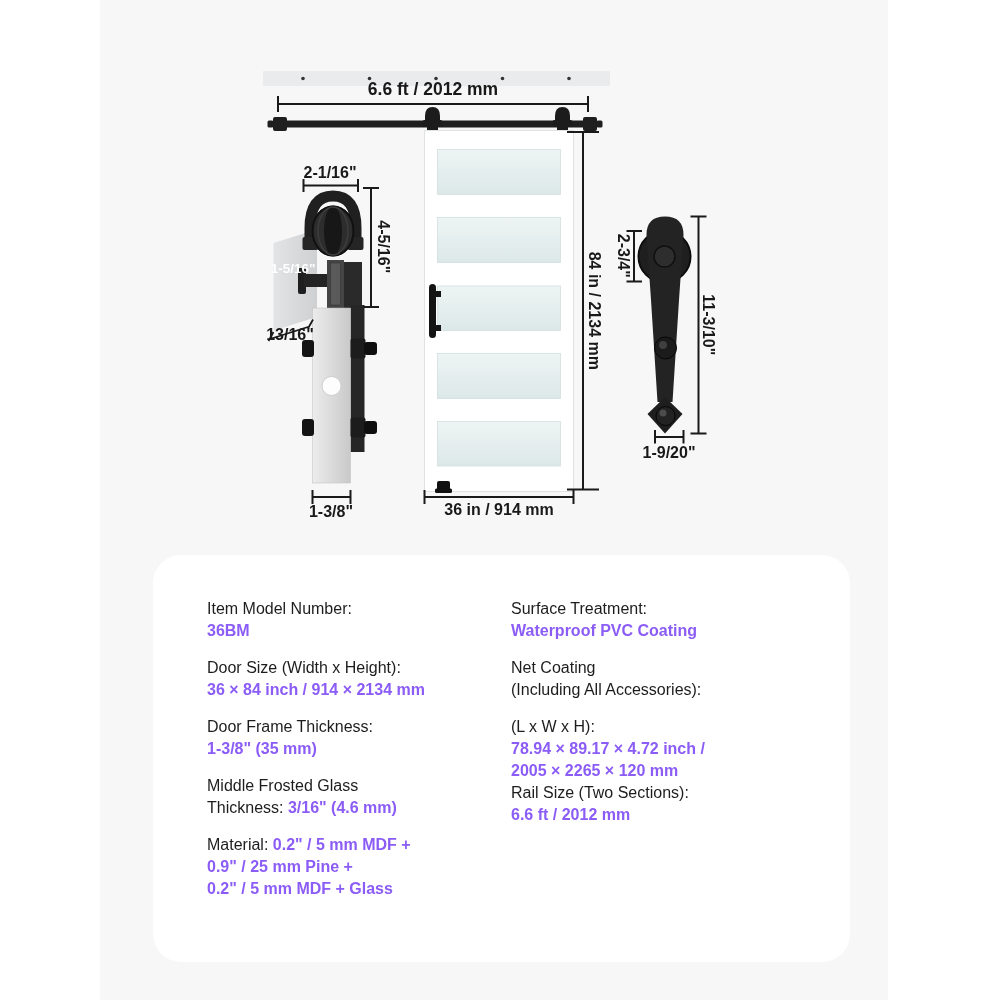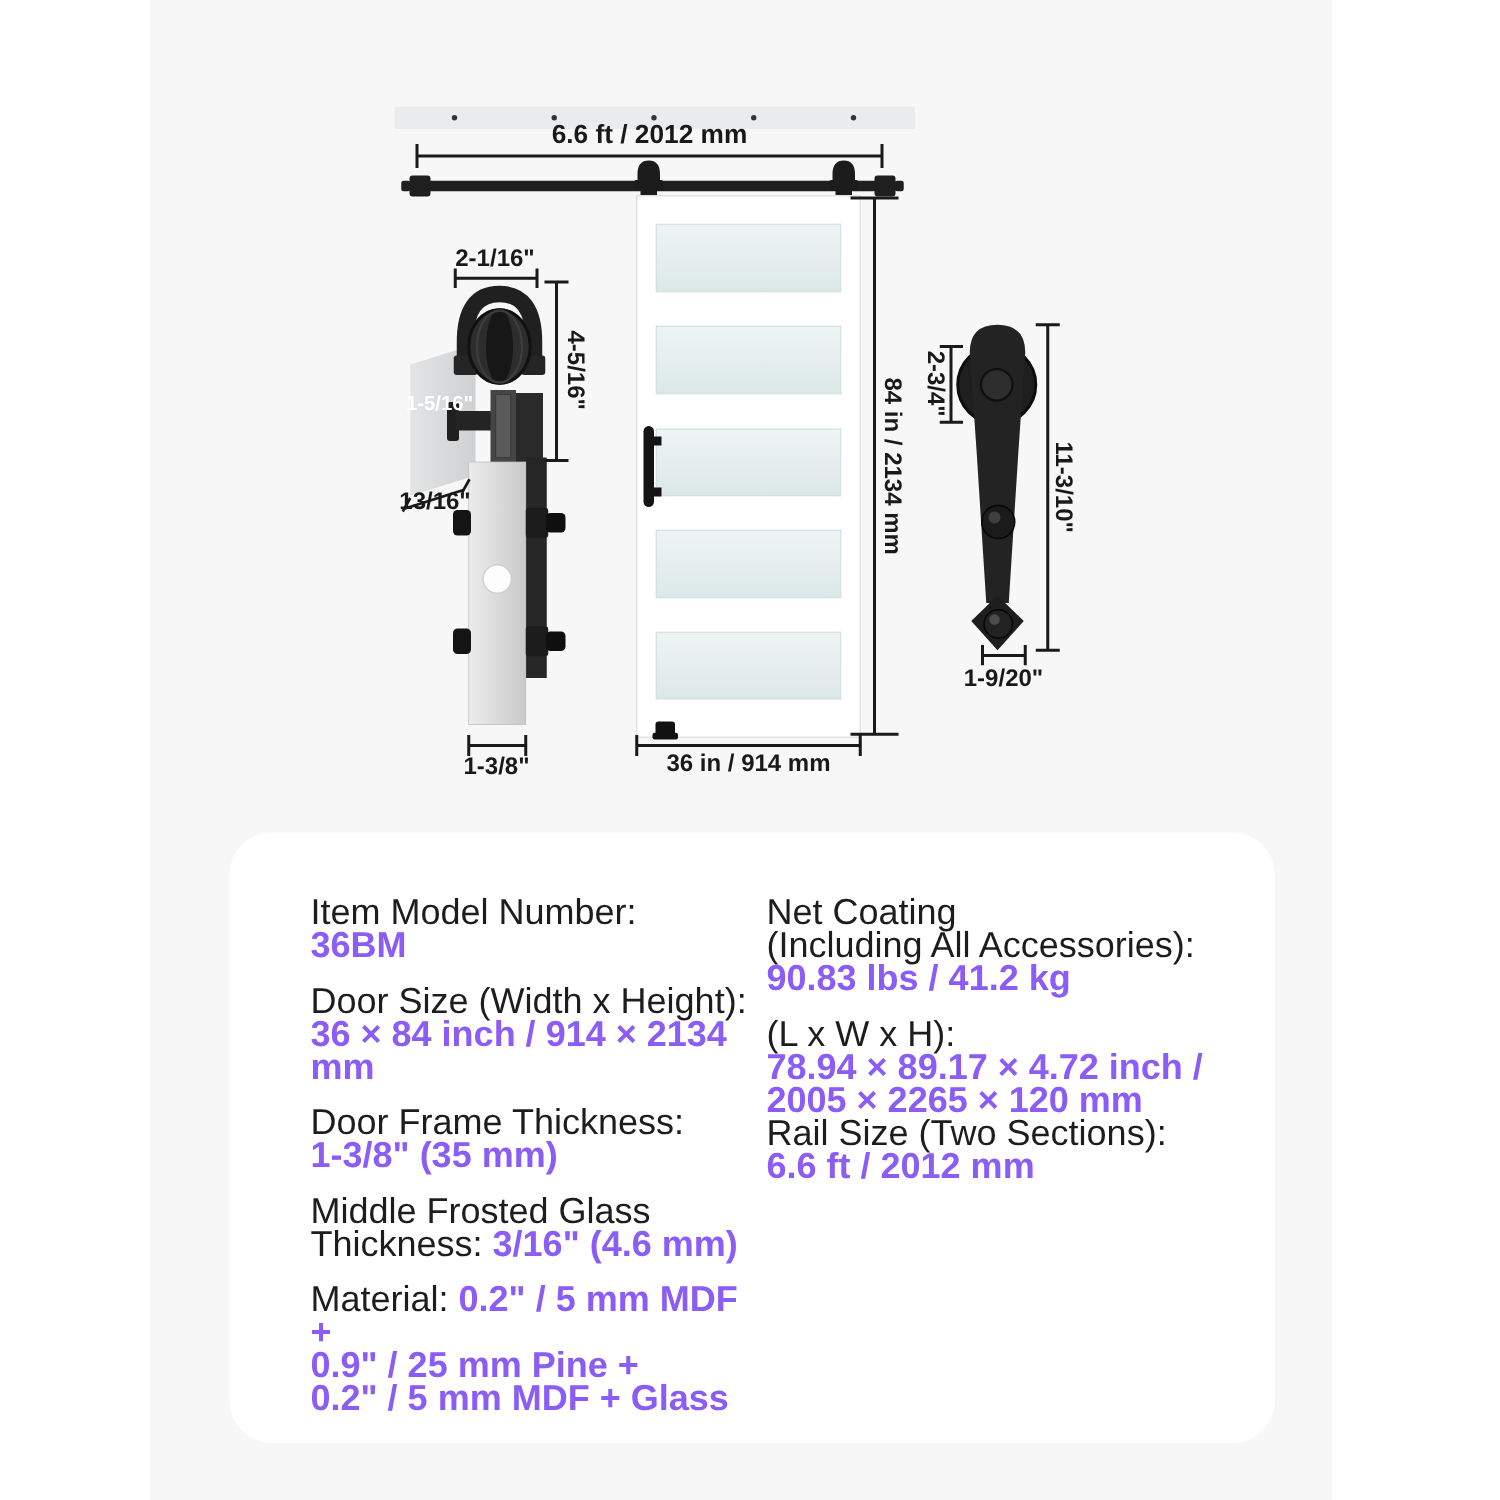--- a/index.html
+++ b/index.html
@@ -8,21 +8,21 @@
   .gray-panel{position:absolute;left:100px;top:0;width:800px;height:1000px;background:#f7f7f8;}
   svg.diagram{position:absolute;left:0;top:0;}
   .dim-label{position:absolute;font-weight:bold;font-size:16px;color:#191919;
              text-align:center;line-height:1.1;white-space:nowrap;}
   .dim-label.rot{transform:rotate(90deg);}
   .card{position:absolute;left:153px;top:555px;width:697px;height:407px;
         background:#ffffff;border-radius:28px;}
   .spec-col{position:absolute;top:43px;width:300px;}
   .col-left{left:54px;}
   .col-right{left:358px;}
-  .spec-item{margin-bottom:15px;font-size:24px;line-height:22px;}
+  .spec-item{margin-bottom:15px;font-size:16px;line-height:22px;}
   .spec-item.no-gap{margin-bottom:0;}
   .k{color:#1d1d1f;font-weight:500;}
   .v{color:#8b5cf6;font-weight:bold;}
 </style>
 </head>
 <body>
 
 <div class="page">
   <div class="gray-panel"></div>
 
@@ -208,23 +208,26 @@
           <span class="k">Material:</span>
           <span class="v">0.2" / 5 mm MDF +</span>
         </div>
         <div class="v">0.9" / 25 mm Pine +</div>
         <div class="v">0.2" / 5 mm MDF + Glass</div>
       </div>
     </div>
 
     <div class="spec-col col-right">
       <div class="spec-item">
+        <div class="k">Surface Treatment:</div>
+        <div class="v">Waterproof PVC Coating</div>
+      </div>
+      <div class="spec-item">
         <div class="k">Net Coating</div>
         <div class="k">(Including All Accessories):</div>
-        <div class="v">90.83 lbs / 41.2 kg</div>
       </div>
       <div class="spec-item no-gap">
         <div class="k">(L x W x H):</div>
         <div class="v">78.94 × 89.17 × 4.72 inch /</div>
         <div class="v">2005 × 2265 × 120 mm</div>
       </div>
       <div class="spec-item">
         <div class="k">Rail Size (Two Sections):</div>
         <div class="v">6.6 ft / 2012 mm</div>
       </div>

